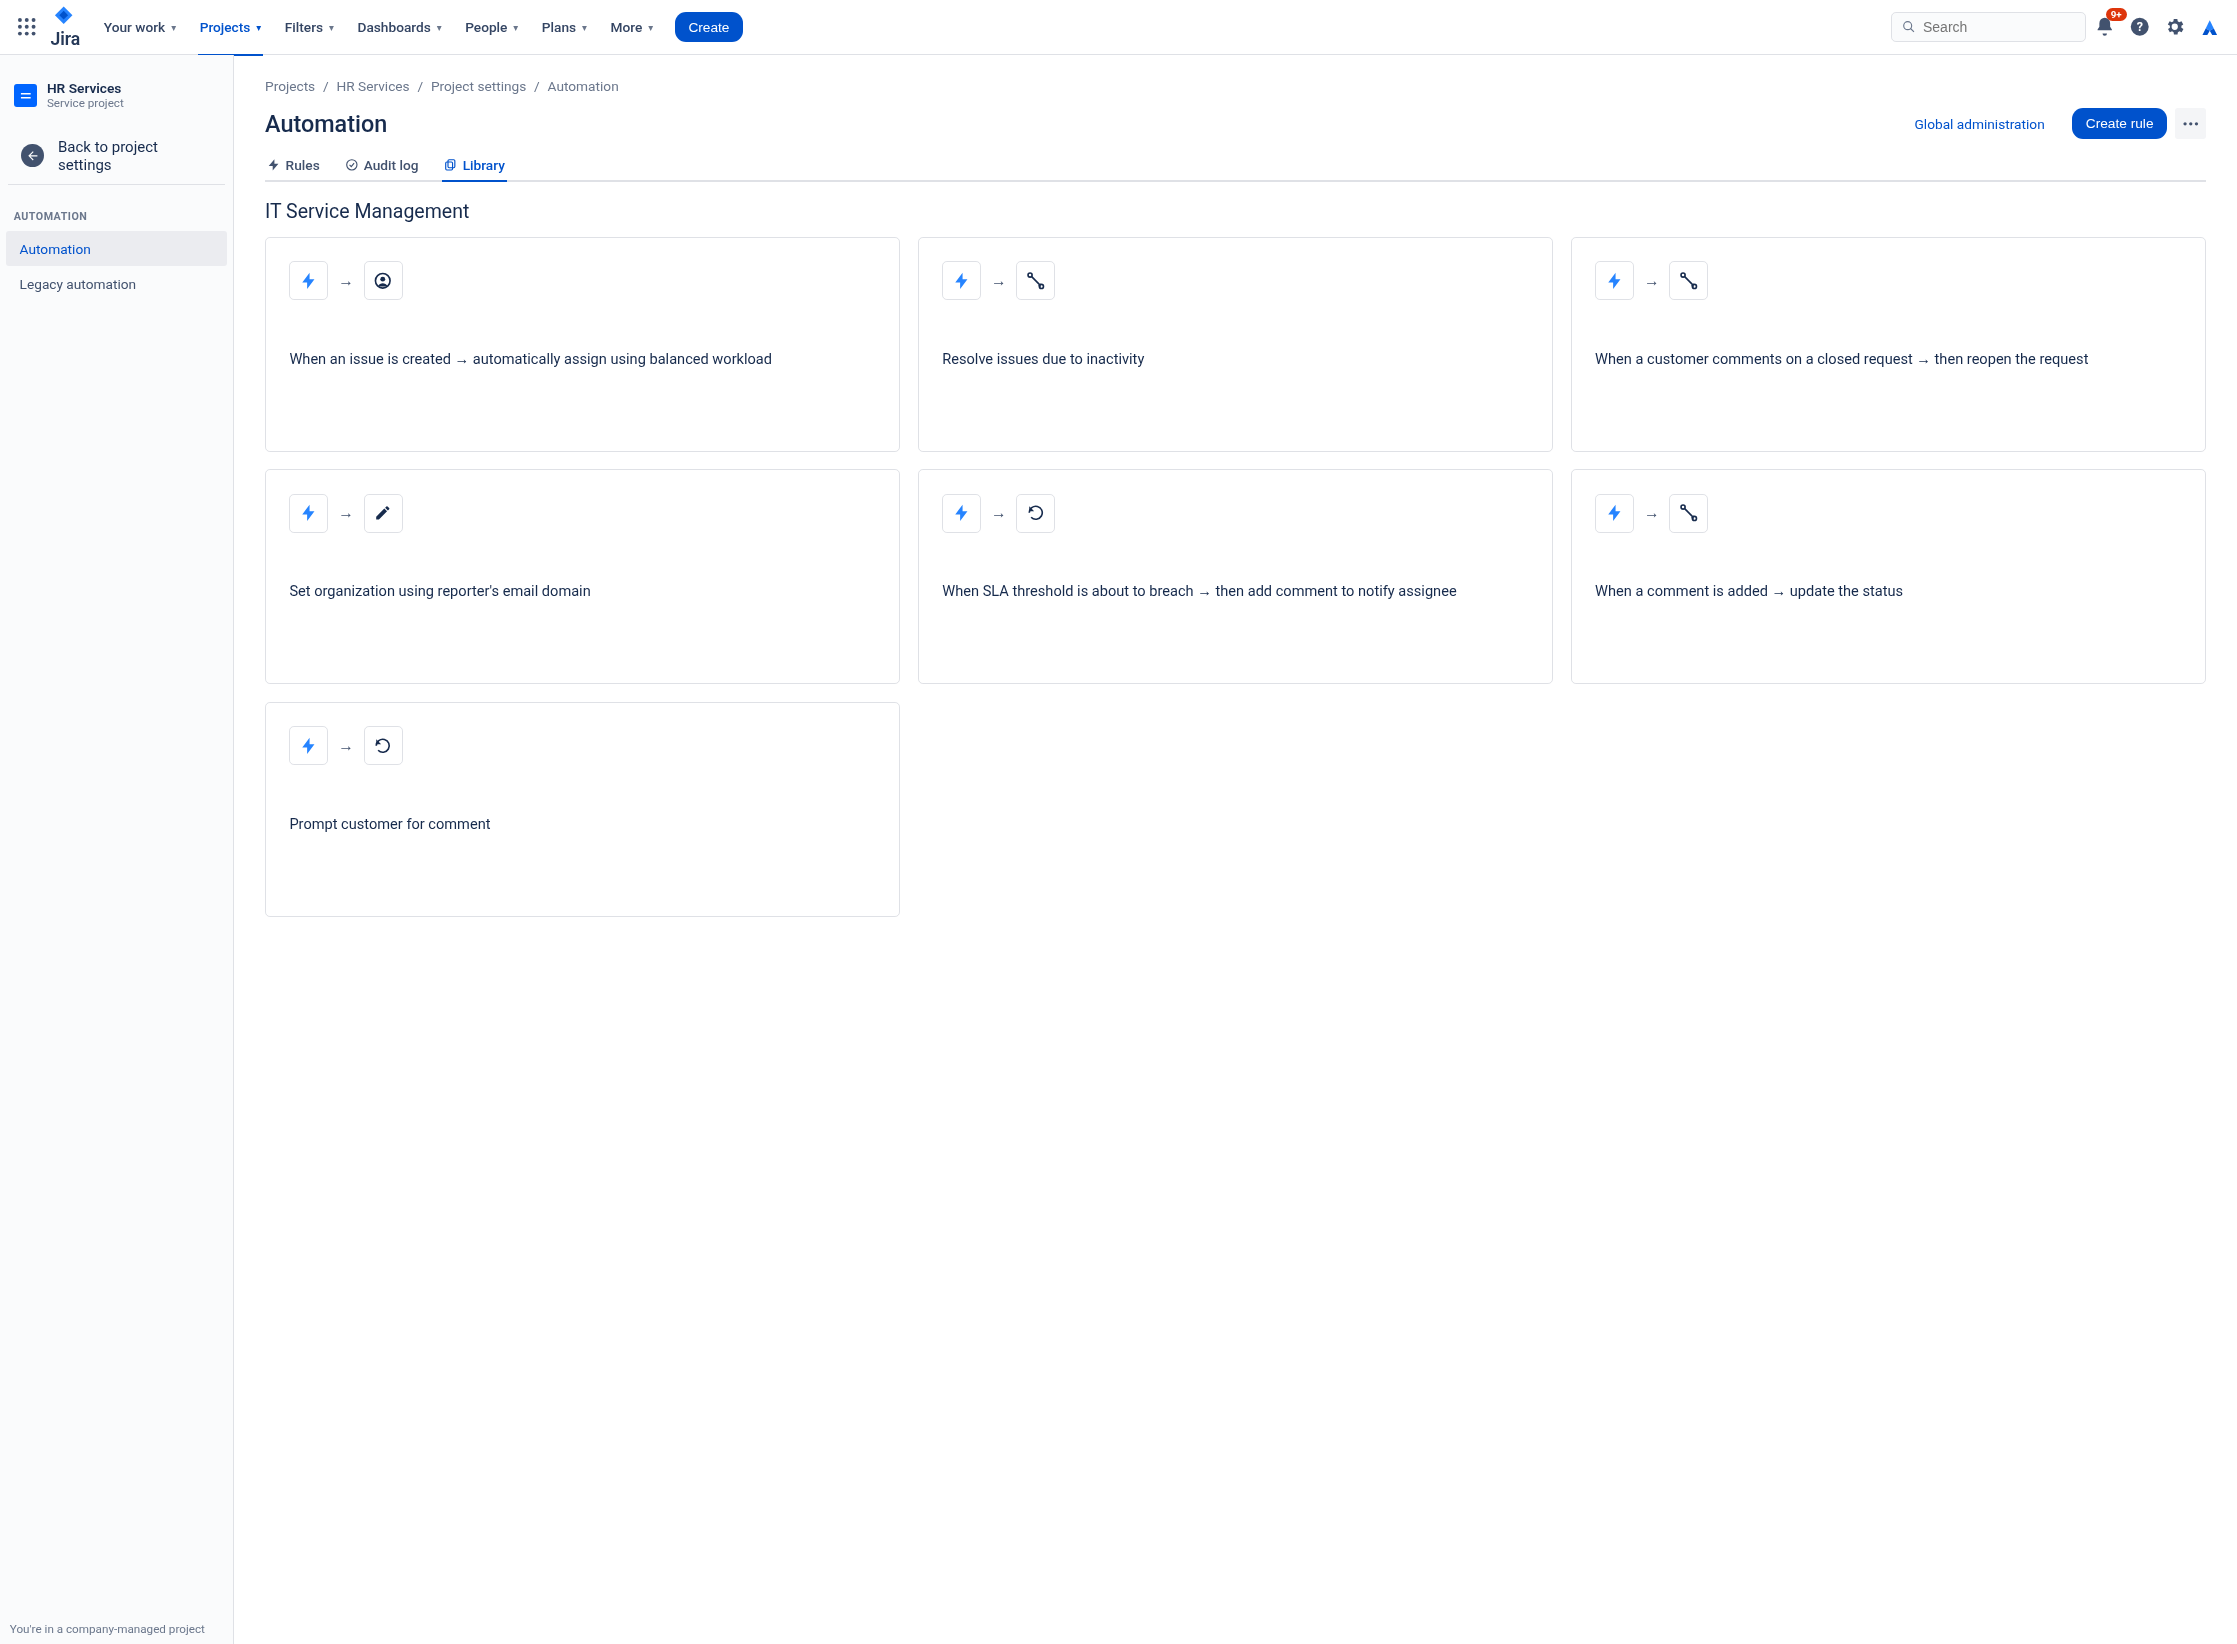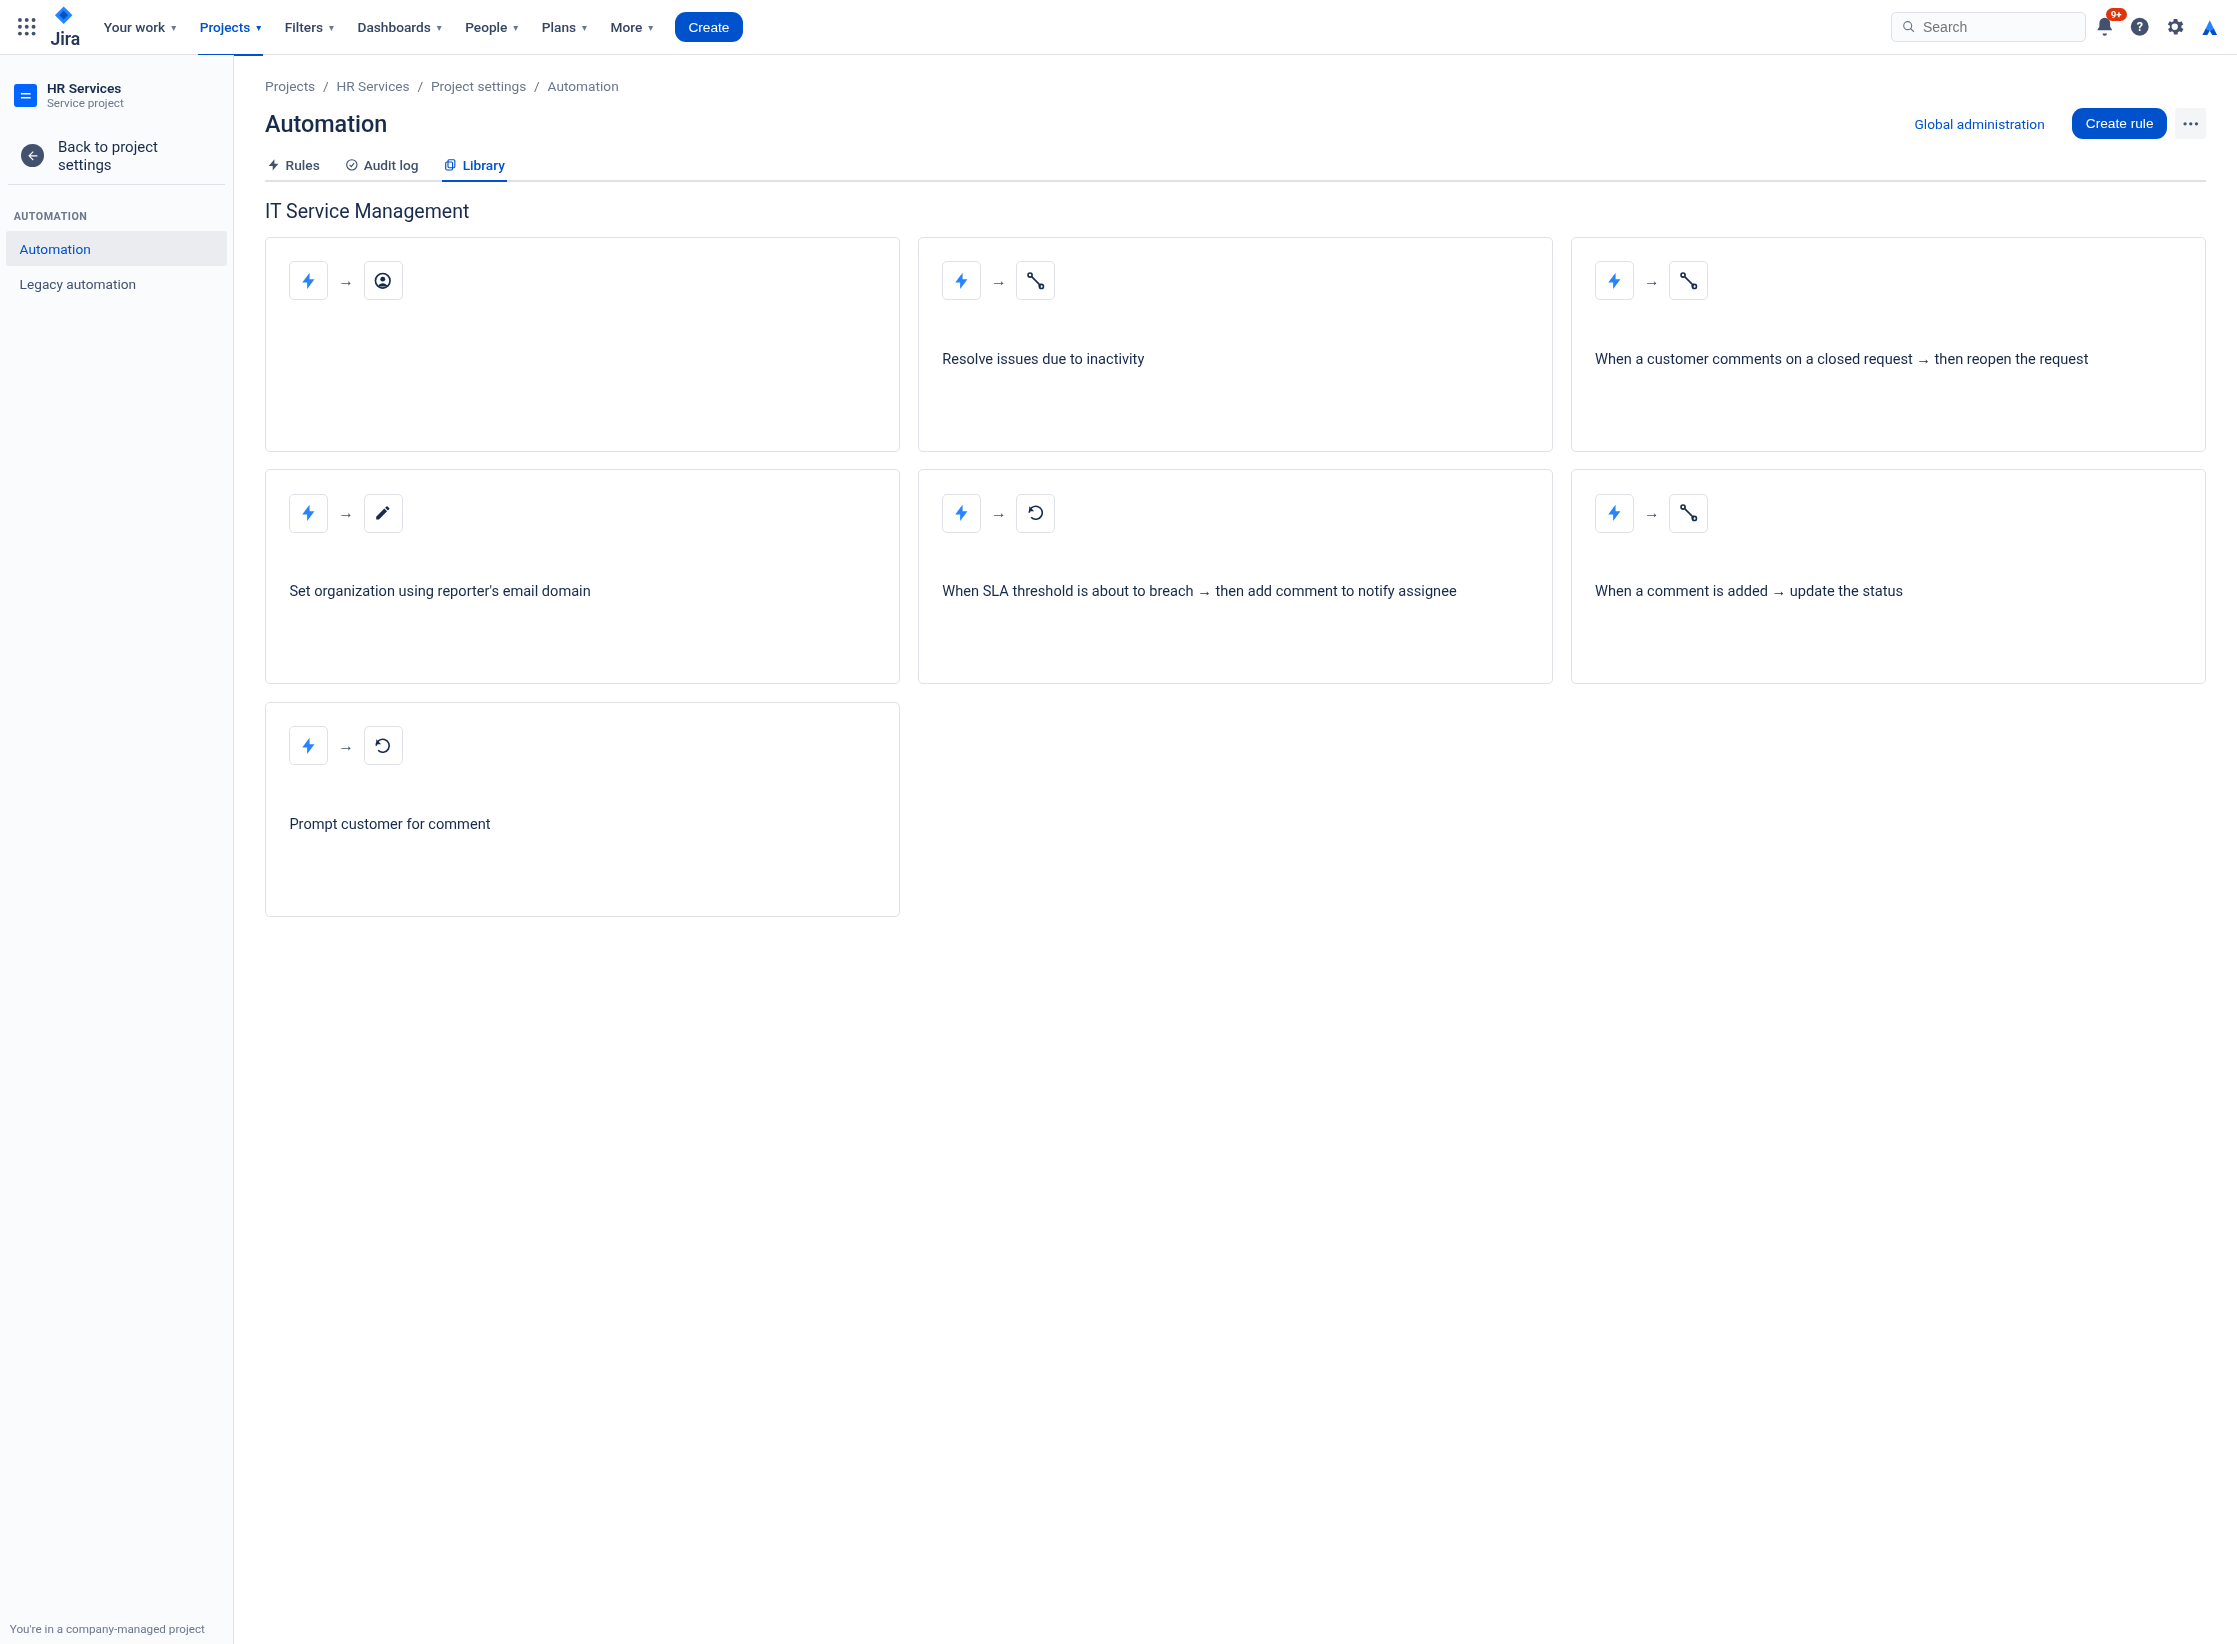--- a/index.html
+++ b/index.html
@@ -379,20 +379,21 @@
             </div>
             <span class="arrow-sep">→</span>
             <div class="icon-chip">
               <svg width="19.5" height="19.5" viewBox="0 0 24 24">
                 <circle cx="12" cy="12" r="9" stroke="#172B4D" stroke-width="2" fill="none"></circle>
                 <circle cx="12" cy="10" r="3" fill="#172B4D"></circle>
                 <path d="M6 19c1-3 4-4 6-4s5 1 6 4" fill="#172B4D"></path>
               </svg>
             </div>
           </div>
+          <div class="card-body">When an issue is created → automatically assign using balanced workload</div>
         </div>
         <div class="card">
           <div class="card-icons">
             <div class="icon-chip">
               <svg width="19.5" height="19.5" viewBox="0 0 24 24">
                 <path fill="#2684FF" d="M13 2L4 14h6v8l9-12h-6z"></path>
               </svg>
             </div>
             <span class="arrow-sep">→</span>
             <div class="icon-chip">

